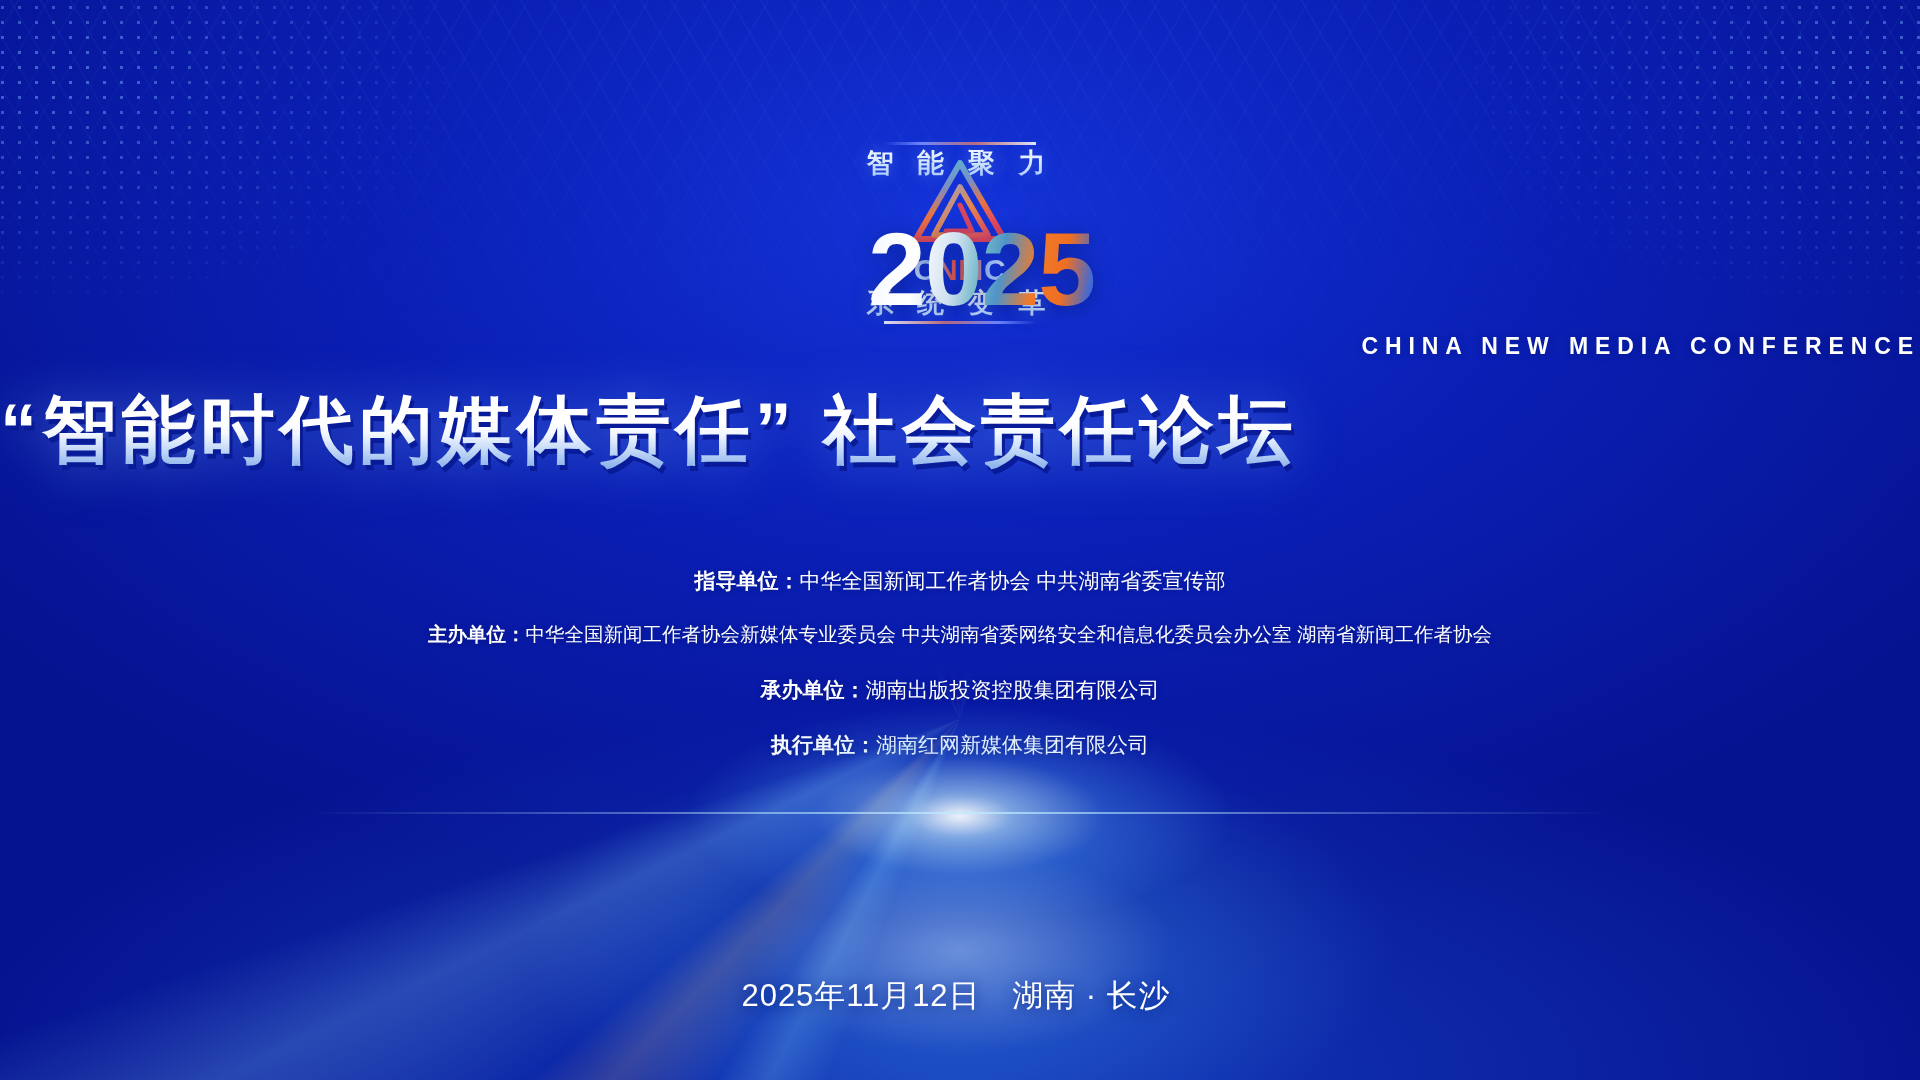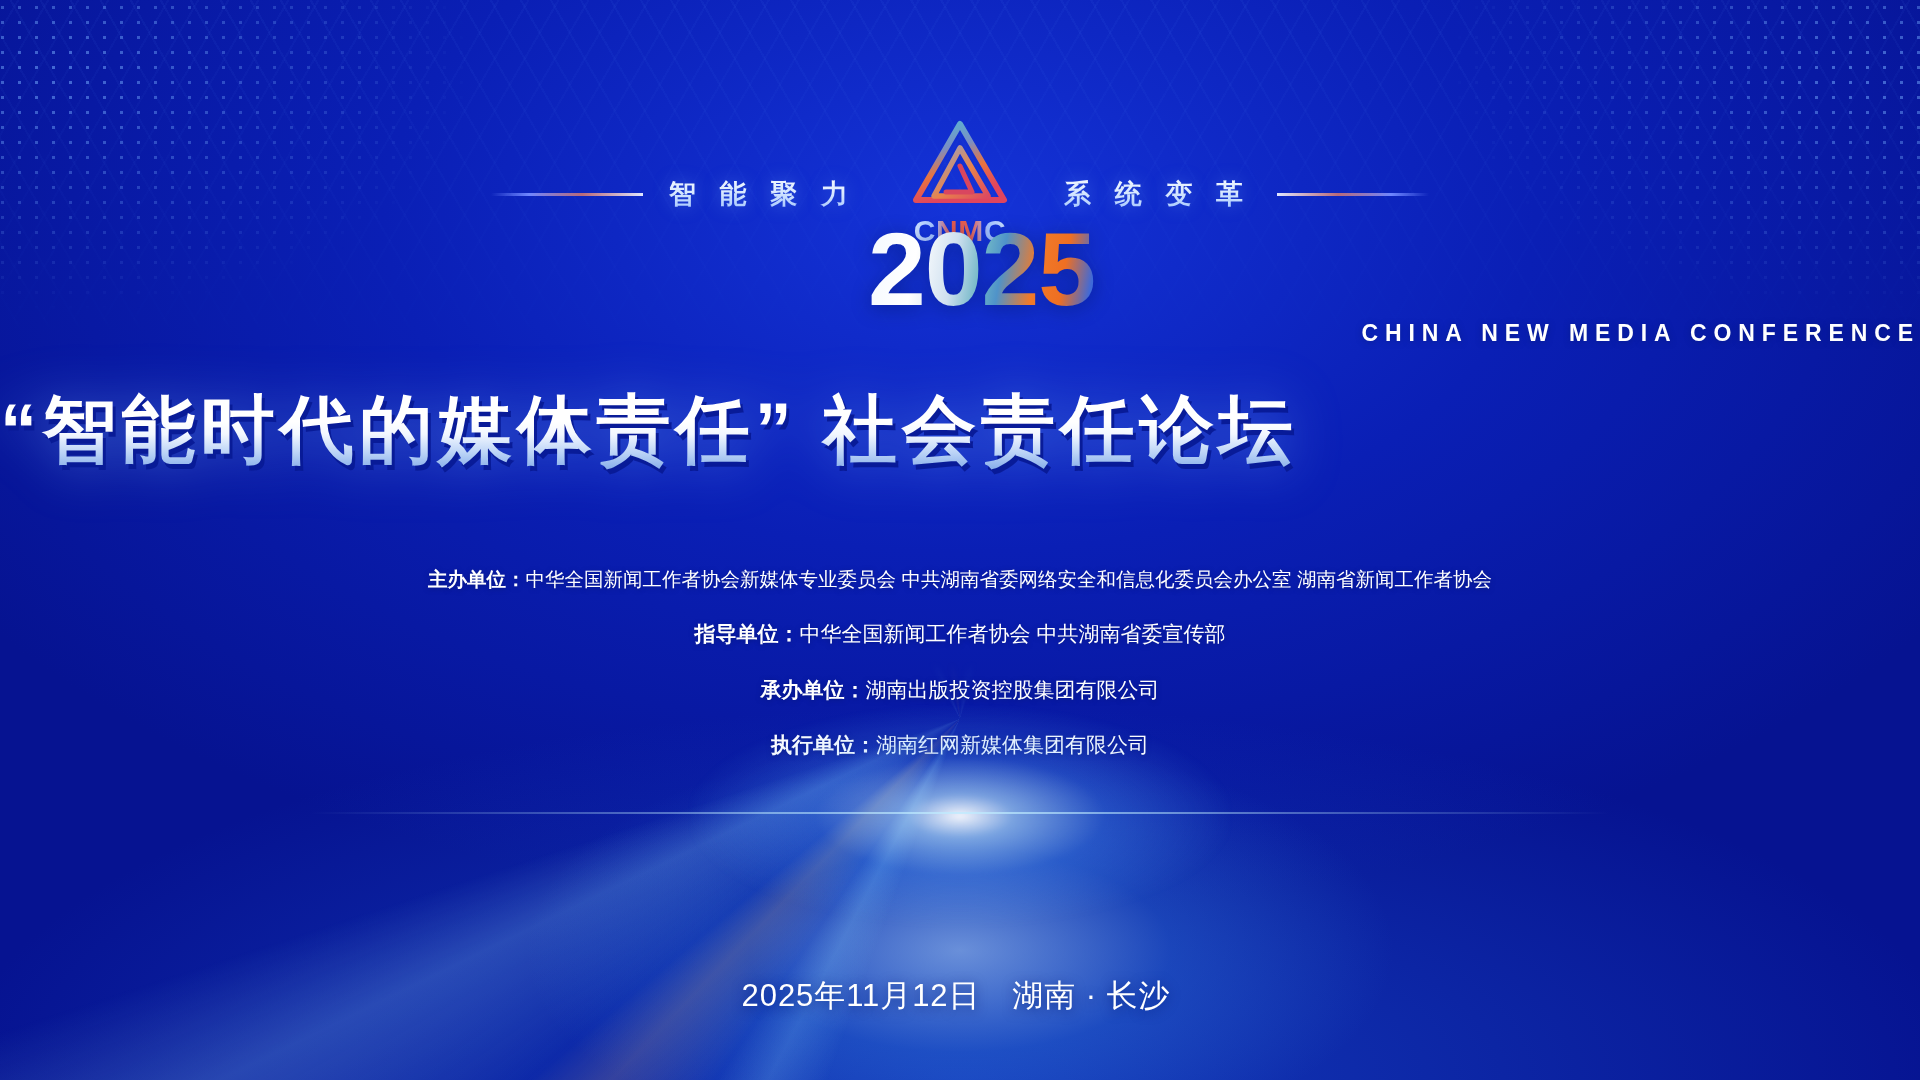--- a/index.html
+++ b/index.html
@@ -48,21 +48,21 @@
         rgba(140,215,255,.18) 172deg, rgba(255,255,255,0) 180deg);
     -webkit-mask-image:linear-gradient(180deg,transparent 0%,#000 30%,#000 100%);
             mask-image:linear-gradient(180deg,transparent 0%,#000 30%,#000 100%);}
   .floor .glow{position:absolute;left:50%;top:46px;width:540px;height:220px;transform:translateX(-50%);
     background:radial-gradient(ellipse at center, rgba(255,255,255,.95) 0%, rgba(190,235,255,.60) 14%, rgba(90,170,255,.26) 38%, rgba(20,60,190,0) 72%);
     filter:blur(2px);}
   .floor .hline{position:absolute;left:50%;top:152px;width:1300px;height:2px;transform:translateX(-50%);
     background:linear-gradient(90deg, rgba(120,190,255,0) 0%, rgba(190,235,255,.75) 50%, rgba(120,190,255,0) 100%);}
 
   
-  .tagline-row{position:absolute;top:142px;left:0;right:0;display:flex;align-items:center;justify-content:center;gap:0;}
+  .tagline-row{position:absolute;top:142px;left:0;right:0;display:flex;align-items:center;justify-content:center;gap:0;flex-direction:column;}
   .rule{width:152px;height:3px;}
   .rule.l{background:linear-gradient(90deg,rgba(255,255,255,0) 0%,#6e86ff 25%,#b86a7a 60%,#dfe6ff 100%);}
   .rule.r{background:linear-gradient(270deg,rgba(255,255,255,0) 0%,#6e86ff 25%,#b86a7a 60%,#dfe6ff 100%);}
   .tag-text{
     font-size:27px;font-weight:700;letter-spacing:.30em;margin:0 26px;
     color:#eef4ff;
     background:linear-gradient(180deg,#ffffff 0%,#e6f0ff 45%,#9fc2ff 100%);
     -webkit-background-clip:text;background-clip:text;-webkit-text-fill-color:transparent;
     text-shadow:0 0 18px rgba(120,180,255,.35);
   }
@@ -76,21 +76,21 @@
   .main-title{position:absolute;top:222px;left:0;right:0;text-align:right;line-height:1;padding-left:43px;}
   .mt-line{display:flex;align-items:flex-end;justify-content:center;}
   .yr{font-size:104px;font-weight:800;letter-spacing:-.01em;line-height:.92;
     background:linear-gradient(100deg,#f3f8ff 0%,#ffffff 22%,#cfe0ef 38%,#6fb6c6 50%,#4f93c9 58%,#f07a2a 72%,#ef6f22 84%,#3f6ad8 96%);
     -webkit-background-clip:text;background-clip:text;-webkit-text-fill-color:transparent;
     filter:drop-shadow(0 3px 10px rgba(0,20,90,.45));}
   .cn{font-size:92px;font-weight:800;letter-spacing:.01em;line-height:.96;margin-left:6px;
     background:linear-gradient(180deg,#ffffff 0%,#ffffff 44%,#dfeaff 64%,#8db4ef 100%);
     -webkit-background-clip:text;background-clip:text;-webkit-text-fill-color:transparent;
     filter:drop-shadow(0 3px 10px rgba(0,20,90,.45));}
-  .en-sub{margin-top:4px;font-size:23px;font-weight:600;letter-spacing:.30em;color:#ffffff;
+  .en-sub{margin-top:17px;font-size:23px;font-weight:600;letter-spacing:.30em;color:#ffffff;
     text-indent:.30em;text-shadow:0 1px 6px rgba(0,25,110,.5);}
 
   
   .forum{position:absolute;top:388px;left:0;right:0;
     font-size:74px;font-weight:800;letter-spacing:.07em;line-height:1.14;white-space:nowrap;
     background:linear-gradient(180deg,#ffffff 0%,#ffffff 40%,#f2f7ff 55%,#b9d2f6 78%,#7fa8e8 100%);
     -webkit-background-clip:text;background-clip:text;-webkit-text-fill-color:transparent;
     filter:drop-shadow(3px 5px 0 rgba(8,26,150,.95)) drop-shadow(0 0 26px rgba(120,180,255,.35));}
 
   
@@ -148,25 +148,25 @@
   <div class="main-title">
     <div class="mt-line">
       <span class="yr">2025</span>
     </div>
     <div class="en-sub">CHINA NEW MEDIA CONFERENCE</div>
   </div>
 
   <div class="forum">“智能时代的媒体责任” 社会责任论坛</div>
 
   <div class="orgs">
+    <div class="org-row">
+      <span class="org-label">指导单位：</span><span class="org-val">中华全国新闻工作者协会  中共湖南省委宣传部</span>
+    </div>
     <div class="org-row sub">
       <span class="org-label">主办单位：</span><span class="org-val">中华全国新闻工作者协会新媒体专业委员会   中共湖南省委网络安全和信息化委员会办公室   湖南省新闻工作者协会</span>
-    </div>
-    <div class="org-row">
-      <span class="org-label">指导单位：</span><span class="org-val">中华全国新闻工作者协会  中共湖南省委宣传部</span>
     </div>
     <div class="org-row">
       <span class="org-label">承办单位：</span><span class="org-val">湖南出版投资控股集团有限公司</span>
     </div>
     <div class="org-row">
       <span class="org-label">执行单位：</span><span class="org-val">湖南红网新媒体集团有限公司</span>
     </div>
   </div>
 
   <div class="floor">

